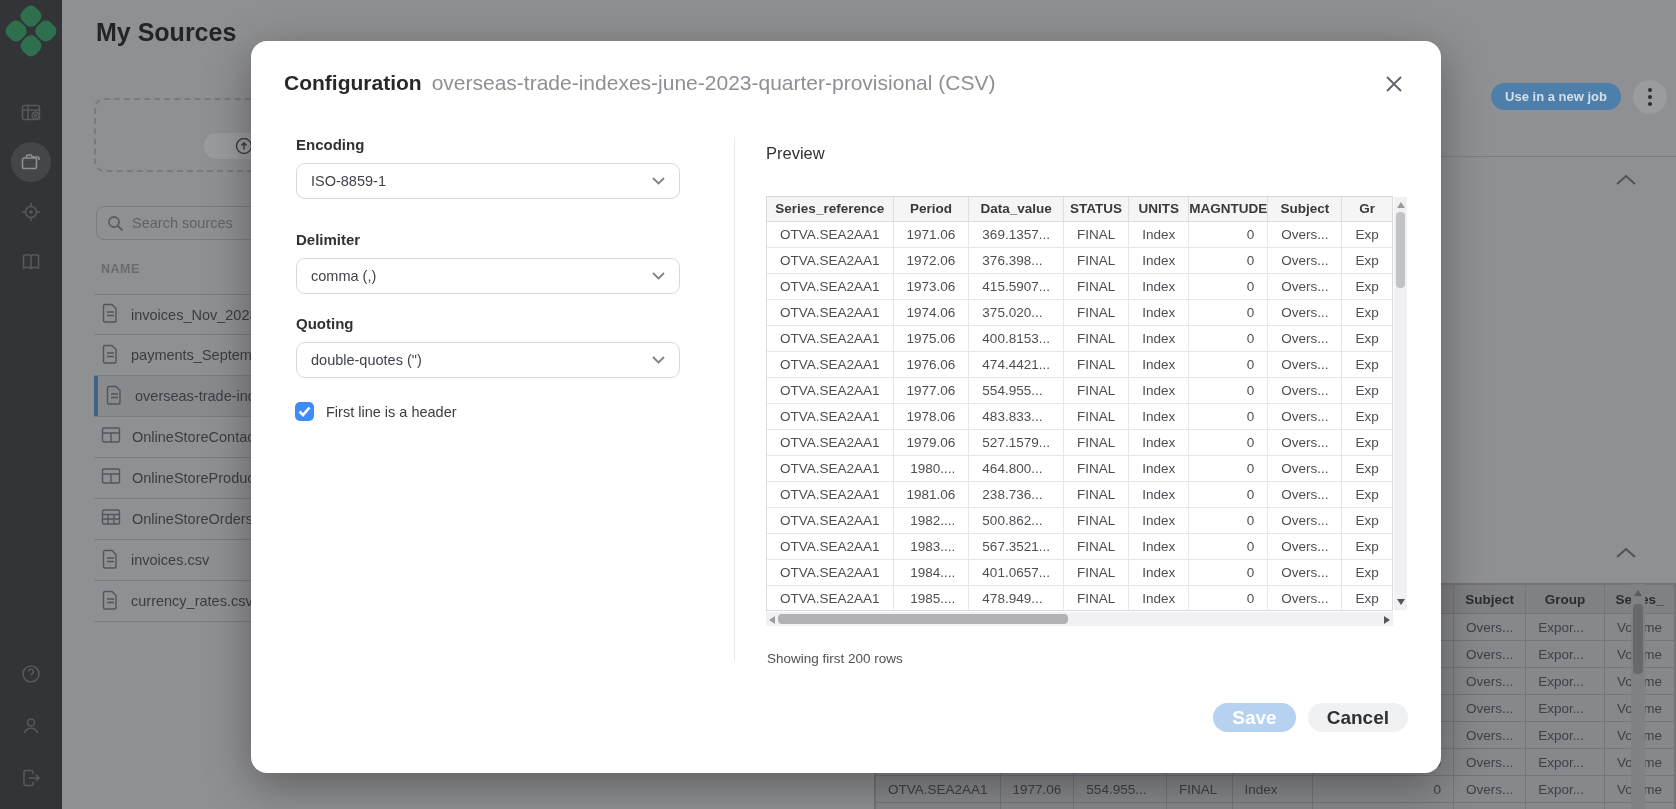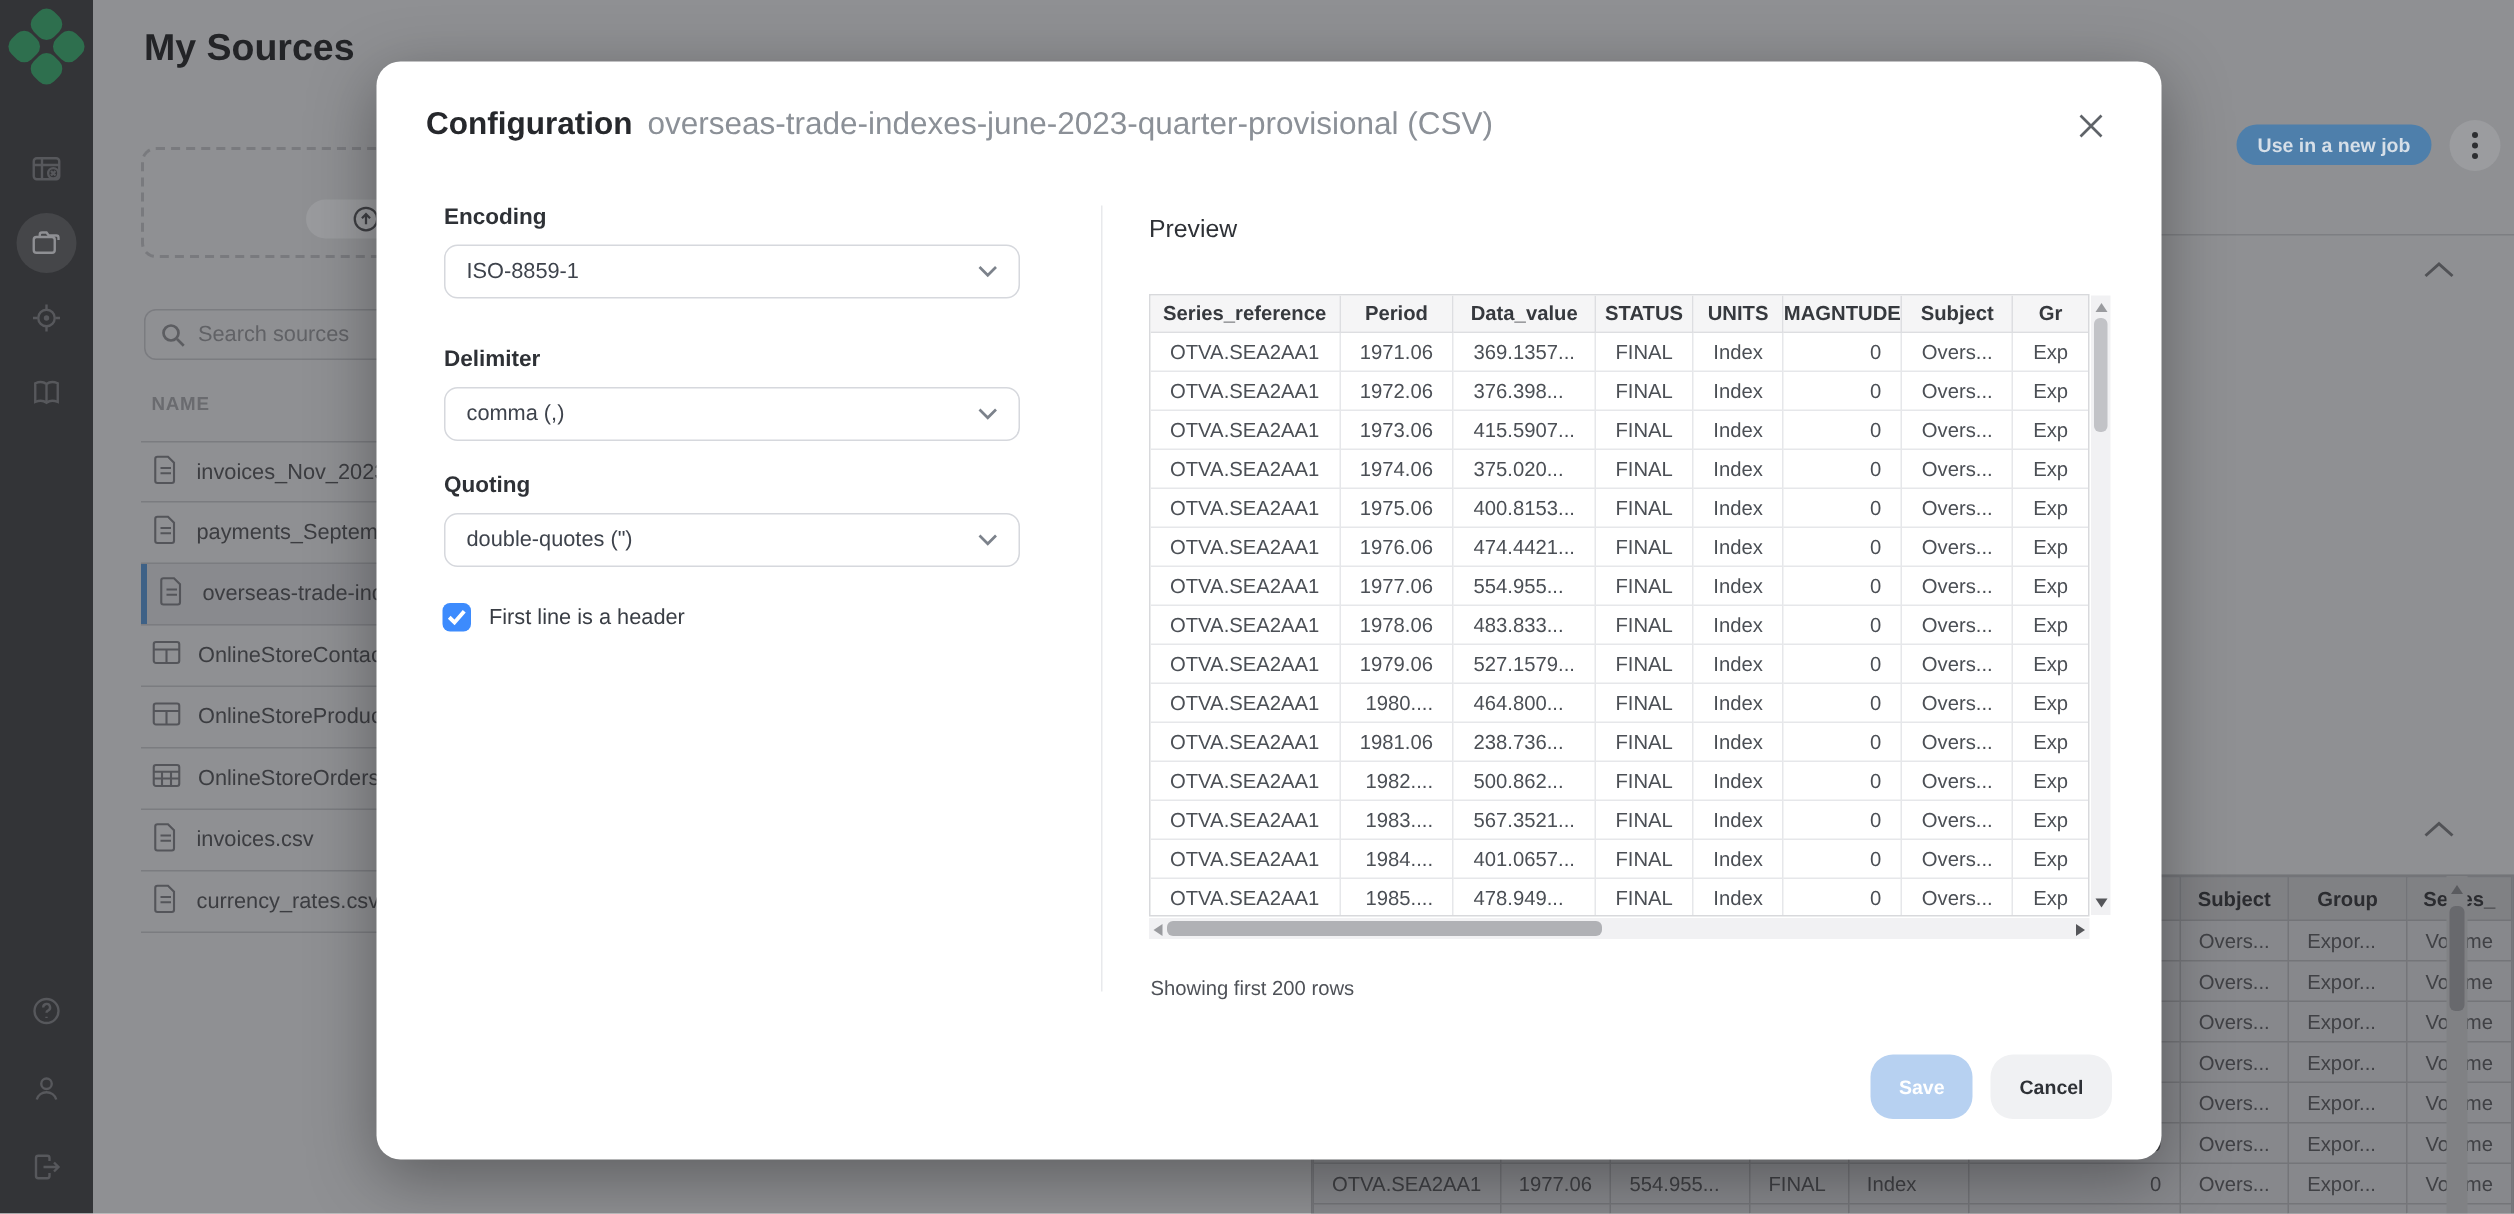--- a/index.html
+++ b/index.html
@@ -105,21 +105,21 @@
                      border-right:4px solid transparent; border-top:6px solid #55565a; }
   .hscroll { position:absolute; left:0; top:416px; width:627px; height:14px; background:#f1f1f3; }
   .hscroll .thumb { position:absolute; left:12px; top:2px; width:290px; height:10px; background:#b0b1b5; border-radius:4px; }
   .hscroll .arr-l { position:absolute; left:3px; top:3.5px; width:0; height:0; border-top:4px solid transparent;
                     border-bottom:4px solid transparent; border-right:6px solid #9a9b9f; }
   .hscroll .arr-r { position:absolute; right:3px; top:3.5px; width:0; height:0; border-top:4px solid transparent;
                     border-bottom:4px solid transparent; border-left:6px solid #55565a; }
   .p-footer { position:absolute; left:516px; top:610px; font-size:13.5px; color:#4e5157; }
 
   .m-actions { position:absolute; right:33px; top:662px; display:flex; gap:12px; }
-  .btn { height:43px; border:none; border-radius:15px; font-size:13px; font-weight:bold; padding:0 19px;
+  .btn { height:29px; border:none; border-radius:15px; font-size:19px; font-weight:bold; padding:0 19px;
          font-family:"Liberation Sans",sans-serif; cursor:pointer; }
   .btn.save { background:#b7d1f1; color:#ffffff; }
   .btn.cancel { background:#f0f1f3; color:#2e3136; }
 </style>
 </head>
 <body>
 
 <div class="stage">
 
   <div class="page-title">My Sources</div>

